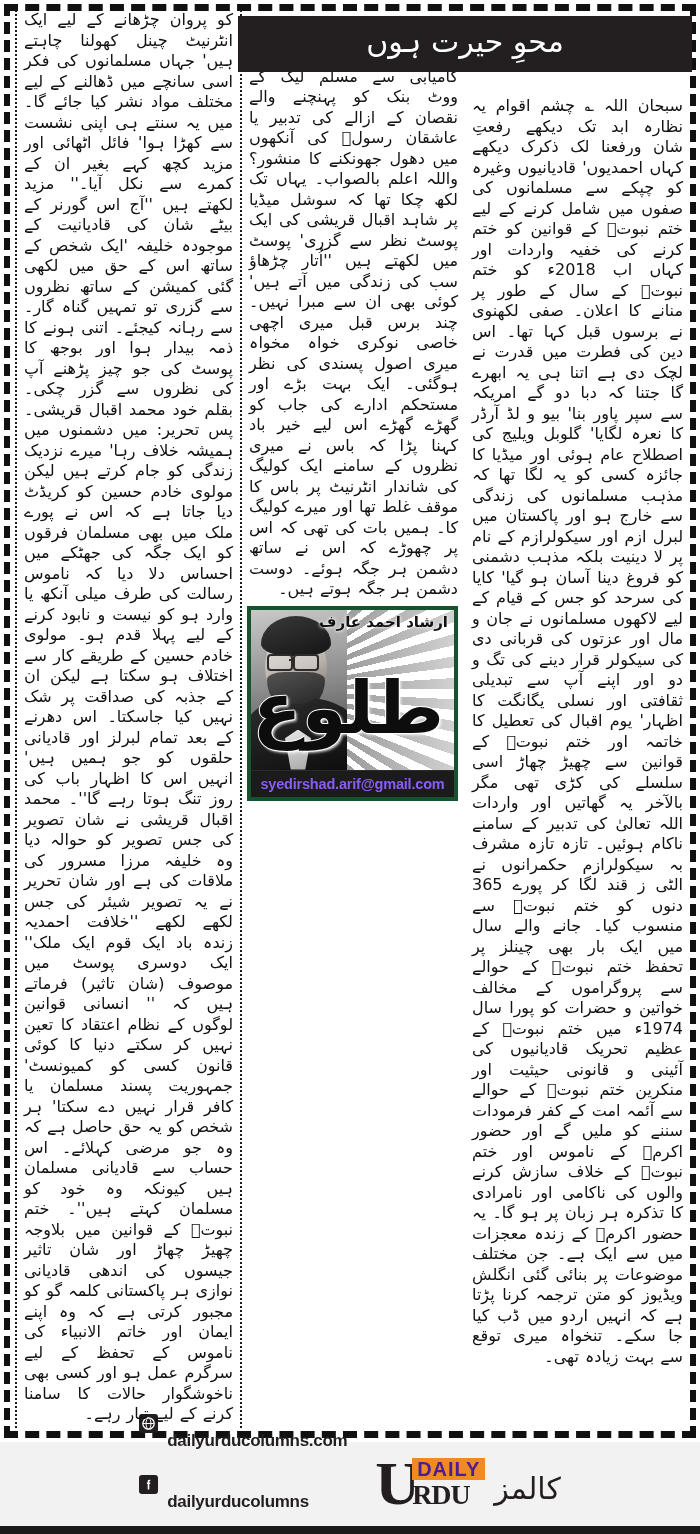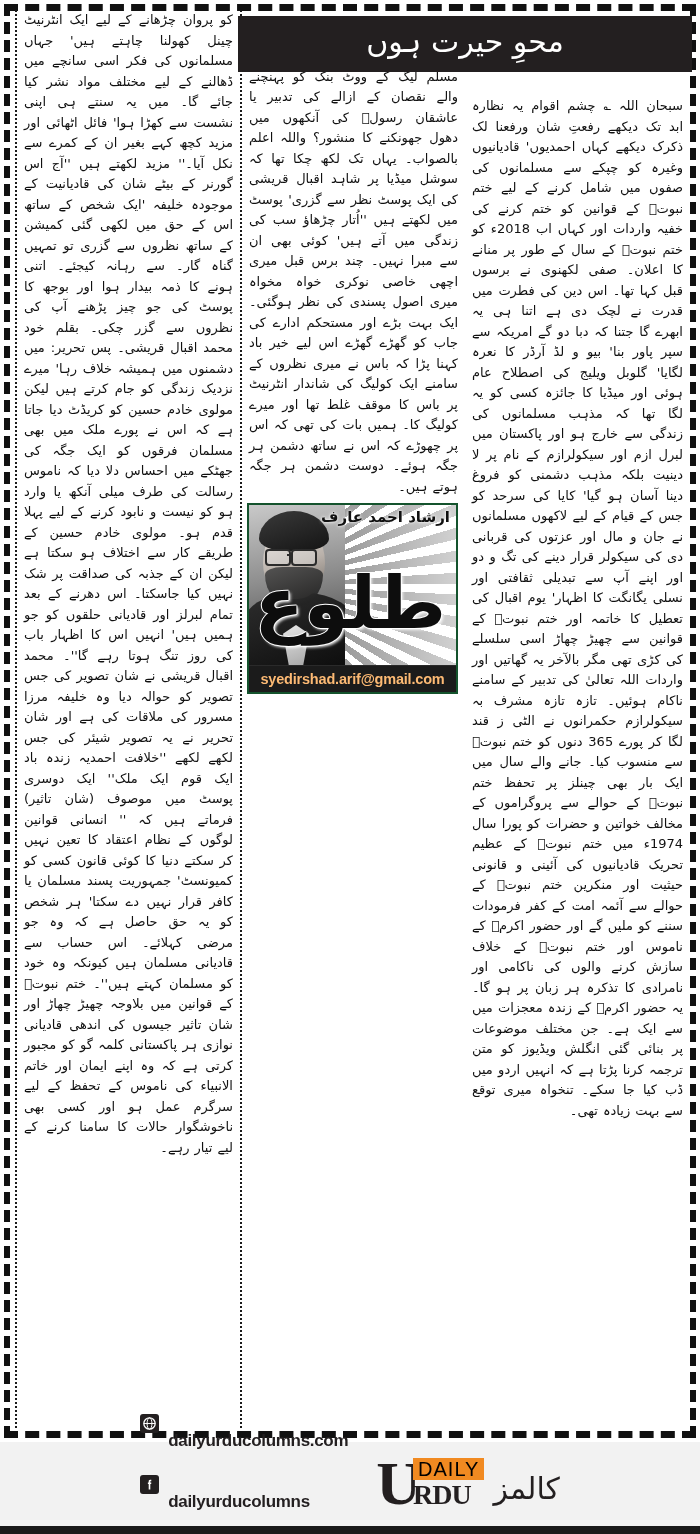--- a/index.html
+++ b/index.html
@@ -67,39 +67,39 @@
   .col.div-left{
     border-left:2px dotted #1a1a1a;
   }
   .col-inner{
     padding:0 7px;
     box-sizing:border-box;
     height:100%;
   }
   .para{
     font-family:"DejaVu Sans","Liberation Sans",sans-serif;
-    font-size:13px;
+    font-size:16px;
     line-height:20.5px;
     text-align:justify;
     text-justify:inter-word;
     color:#111;
     margin:0;
     word-spacing:1px;
     direction:rtl;
   }
   
   .col.under-banner .col-inner{ padding-top:86px; }
   .col.mid .col-inner{ padding-top:36px; }
 
   
   .author-block{
     width:211px;
     margin:6px auto 7px auto;
     background:#ffffff;
-    border:2px solid #14532d;
+    border:4px solid #14532d;
     box-sizing:border-box;
   }
   .author-art{
     position:relative;
     height:160px;
     overflow:hidden;
     background:
       repeating-conic-gradient(
         from 0deg at 6% 50%,
         #ffffff 0deg 3.2deg,
@@ -197,21 +197,21 @@
     color:#0d0d0d;
     font-weight:700;
     white-space:nowrap;
     text-shadow:
       1px 0 0 #fff,-1px 0 0 #fff,0 1px 0 #fff,0 -1px 0 #fff,
       2px 2px 3px rgba(255,255,255,.9);
     margin-top: 28px;
   }
   .author-email{
     background:#1b1b1b;
-    color:#fdba74;
+    color:#8b5cf6;
     height:26px;
     display:flex;align-items:center;justify-content:center;
     font-family:"Liberation Sans",sans-serif;
     font-size:14.5px;
     font-weight:700;
     letter-spacing:-0.2px;
     direction:ltr;
   }
 
   
@@ -241,23 +241,23 @@
     line-height:.9;
     letter-spacing:-2px;
   }
   .brand-stack{
     display:flex;flex-direction:column;
     margin-left:-6px;
     line-height:1;
   }
   .brand-daily{
     background:#f18a21;
-    color:#000000;
+    color:#4c1d95;
     font-family:"Liberation Sans",sans-serif;
-    font-weight:400;
+    font-weight:700;
     font-size:20px;
     letter-spacing:1px;
     padding:1px 5px 1px 5px;
     text-align:right;
   }
   .brand-rdu{
     font-family:"Liberation Serif","DejaVu Serif",serif;
     font-size:28px;
     font-weight:700;
     color:#231f20;

